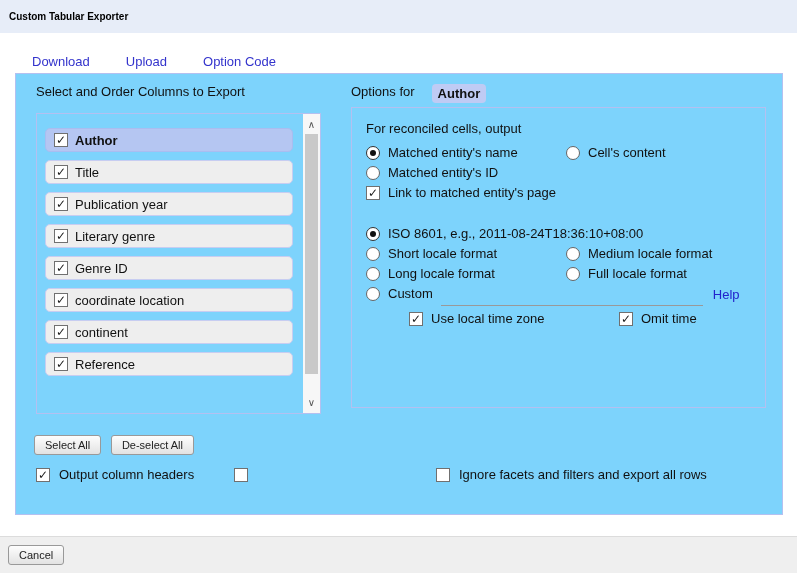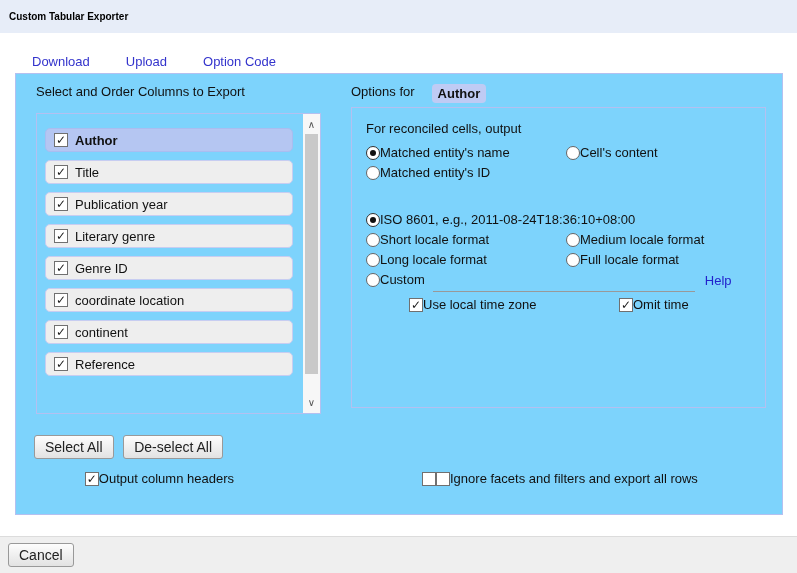--- a/index.html
+++ b/index.html
@@ -37,41 +37,41 @@
   .sb-down{bottom:2px;}
   .sb-thumb{position:absolute;left:2px;width:13px;top:20px;height:calc(100% - 59px);background:#c9c9c9;cursor:pointer;}
 
   
   .cb{box-sizing:border-box;width:14px;height:14px;border:1px solid #707070;background:#fff;display:inline-flex;align-items:center;justify-content:center;flex:0 0 auto;cursor:pointer;}
   .cb.on::after{content:"\2713";font-size:12px;line-height:1;color:#1a1a1a;margin-top:-1px;}
   .rb{box-sizing:border-box;width:14px;height:14px;border:1px solid #666;border-radius:50%;background:#fff;display:inline-flex;align-items:center;justify-content:center;flex:0 0 auto;cursor:pointer;}
   .rb.on{border-color:#333;}
   .rb.on::after{content:"";width:6px;height:6px;border-radius:50%;background:#101010;}
 
-  .btn{display:inline-block;padding:3px 10px;border:1px solid #999;border-radius:3px;background:linear-gradient(#fdfdfd,#e2e2e2);font-size:14px;color:#222;cursor:pointer;white-space:nowrap;}
+  .btn{display:inline-block;padding:3px 10px;border:1px solid #999;border-radius:3px;background:linear-gradient(#fdfdfd,#e2e2e2);font-size:11px;color:#222;cursor:pointer;white-space:nowrap;}
   .btn + .btn{margin-left:6px;}
   .btn-row{margin:21px 0 0 18px;}
 
   
   .row-opts{display:flex;margin:13px 0 0 20px;}
-  .row-opt{display:flex;align-items:flex-start;justify-content:flex-end;}
+  .row-opt{display:flex;gap:9px;align-items:flex-start;}
   .row-opt .lbl{margin-top:-1px;}
   .row-opt.c1{width:198px;}
   .row-opt.c2{width:202px;}
   .row-opt.c2 .lbl{max-width:152px;}
   .row-opt.c3 .lbl{max-width:300px;}
 
   
   .right-col{margin-left:30px;flex:1 1 auto;}
   .opts-heading{height:19px;margin-bottom:4px;display:flex;align-items:flex-start;gap:17px;white-space:nowrap;}
   .badge{background:#bfcbf4;border-radius:4px;padding:2px 6px;font-weight:bold;}
   .opts-box{box-sizing:border-box;border:1px solid #b4c0f0;height:301px;padding:13px 14px 0 14px;}
   .grp-heading{margin-bottom:10px;}
   .opt-row{display:flex;margin-bottom:6px;align-items:flex-start;}
-  .opt-item{display:flex;align-items:flex-start;}
+  .opt-item{display:flex;gap:8px;align-items:flex-start;}
   .opt-item .lbl{margin-top:-1px;white-space:nowrap;}
   .opt-item.wrap .lbl{white-space:normal;max-width:178px;}
   .opt-left{width:200px;flex:0 0 auto;}
   .grp-date{margin-top:27px;}
   .custom-row{align-items:flex-start;}
   .custom-input{border:none;border-bottom:1px solid #999;outline:none;width:258px;margin-left:8px;font-family:inherit;font-size:13px;height:16px;background:transparent;}
   .help-link{color:#2222cc;margin-left:10px;cursor:pointer;white-space:nowrap;}
 
   
   .dlg-footer{height:36px;flex:0 0 auto;background:#efefef;border-top:1px solid #dcdcdc;display:flex;align-items:center;padding-left:8px;margin-top:19px;}
@@ -164,20 +164,24 @@
             </div>
 
             <div class="opt-row">
               <div class="opt-item opt-left">
                 <span class="rb"></span>
                 <span class="lbl">Matched entity's ID</span>
               </div>
             </div>
 
             <div class="opt-row">
+              <div class="opt-item opt-left">
+                <span class="cb on"></span>
+                <span class="lbl">Link to matched entity's page</span>
+              </div>
             </div>
 
             <div class="grp-date">
               <div class="opt-row">
                 <div class="opt-item">
                   <span class="rb on"></span>
                   <span class="lbl">ISO 8601, e.g., 2011-08-24T18:36:10+08:00</span>
                 </div>
               </div>
               <div class="opt-row">

